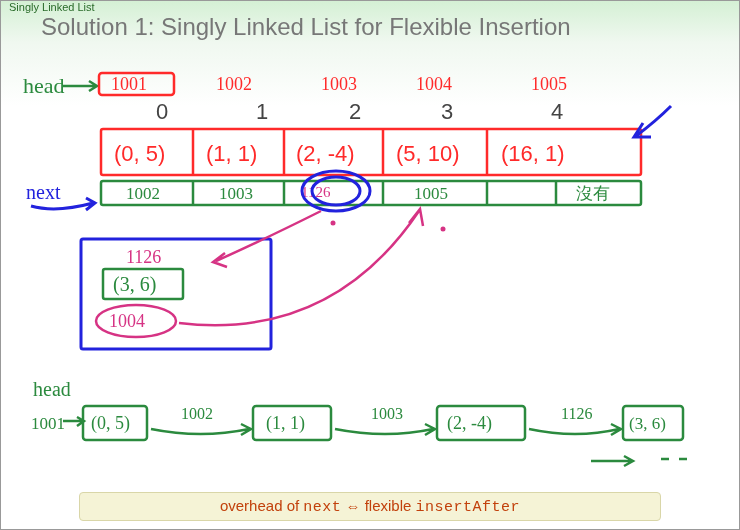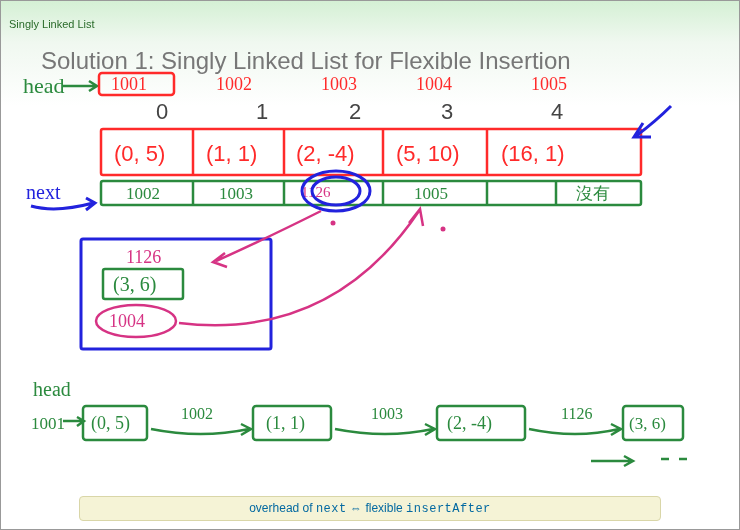--- a/index.html
+++ b/index.html
@@ -10,21 +10,21 @@
     background: linear-gradient(to bottom, #d4f0d4 0%, #f0f8f0 8%, #ffffff 20%);
     font-family: Arial, sans-serif;
     position: relative;
     overflow: hidden;
     border: 1px solid #999;
     box-sizing: border-box;
   }
   .topbar {
     font-size: 11px;
     color: #2a6b2a;
-    padding: 17px 8px;
+    padding: 0 8px;
   }
   .title {
     font-size: 24px;
     color: #777;
     padding: 0 0 8px 40px;
     font-weight: normal;
   }
   .canvas {
     position: absolute;
     top: 0; left: 0;
@@ -35,22 +35,22 @@
   .footer-bar {
     position: absolute;
     bottom: 8px;
     left: 50%;
     transform: translateX(-50%);
     width: 580px;
     background: #f5f3d6;
     border: 1px solid #d9d6a8;
     border-radius: 4px;
     text-align: center;
-    font-size: 12px;
-    color: #0369a1;
+    font-size: 15px;
+    color: #c2410c;
     padding: 4px 0;
   }
   .footer-bar .mono { font-family: "Courier New", monospace; letter-spacing: 0.5px; }
   svg text { user-select: none; }
   .hand-red { stroke: #ff2a2a; fill: none; stroke-width: 2.5; }
   .hand-green { stroke: #2b8a3e; fill: none; stroke-width: 2.5; }
   .hand-blue { stroke: #2222dd; fill: none; stroke-width: 3; }
   .hand-magenta { stroke: #d63384; fill: none; stroke-width: 2.5; }
   .txt-red { fill: #ff2a2a; font-family: "Comic Sans MS", cursive; }
   .txt-green { fill: #2b8a3e; font-family: "Comic Sans MS", cursive; }

